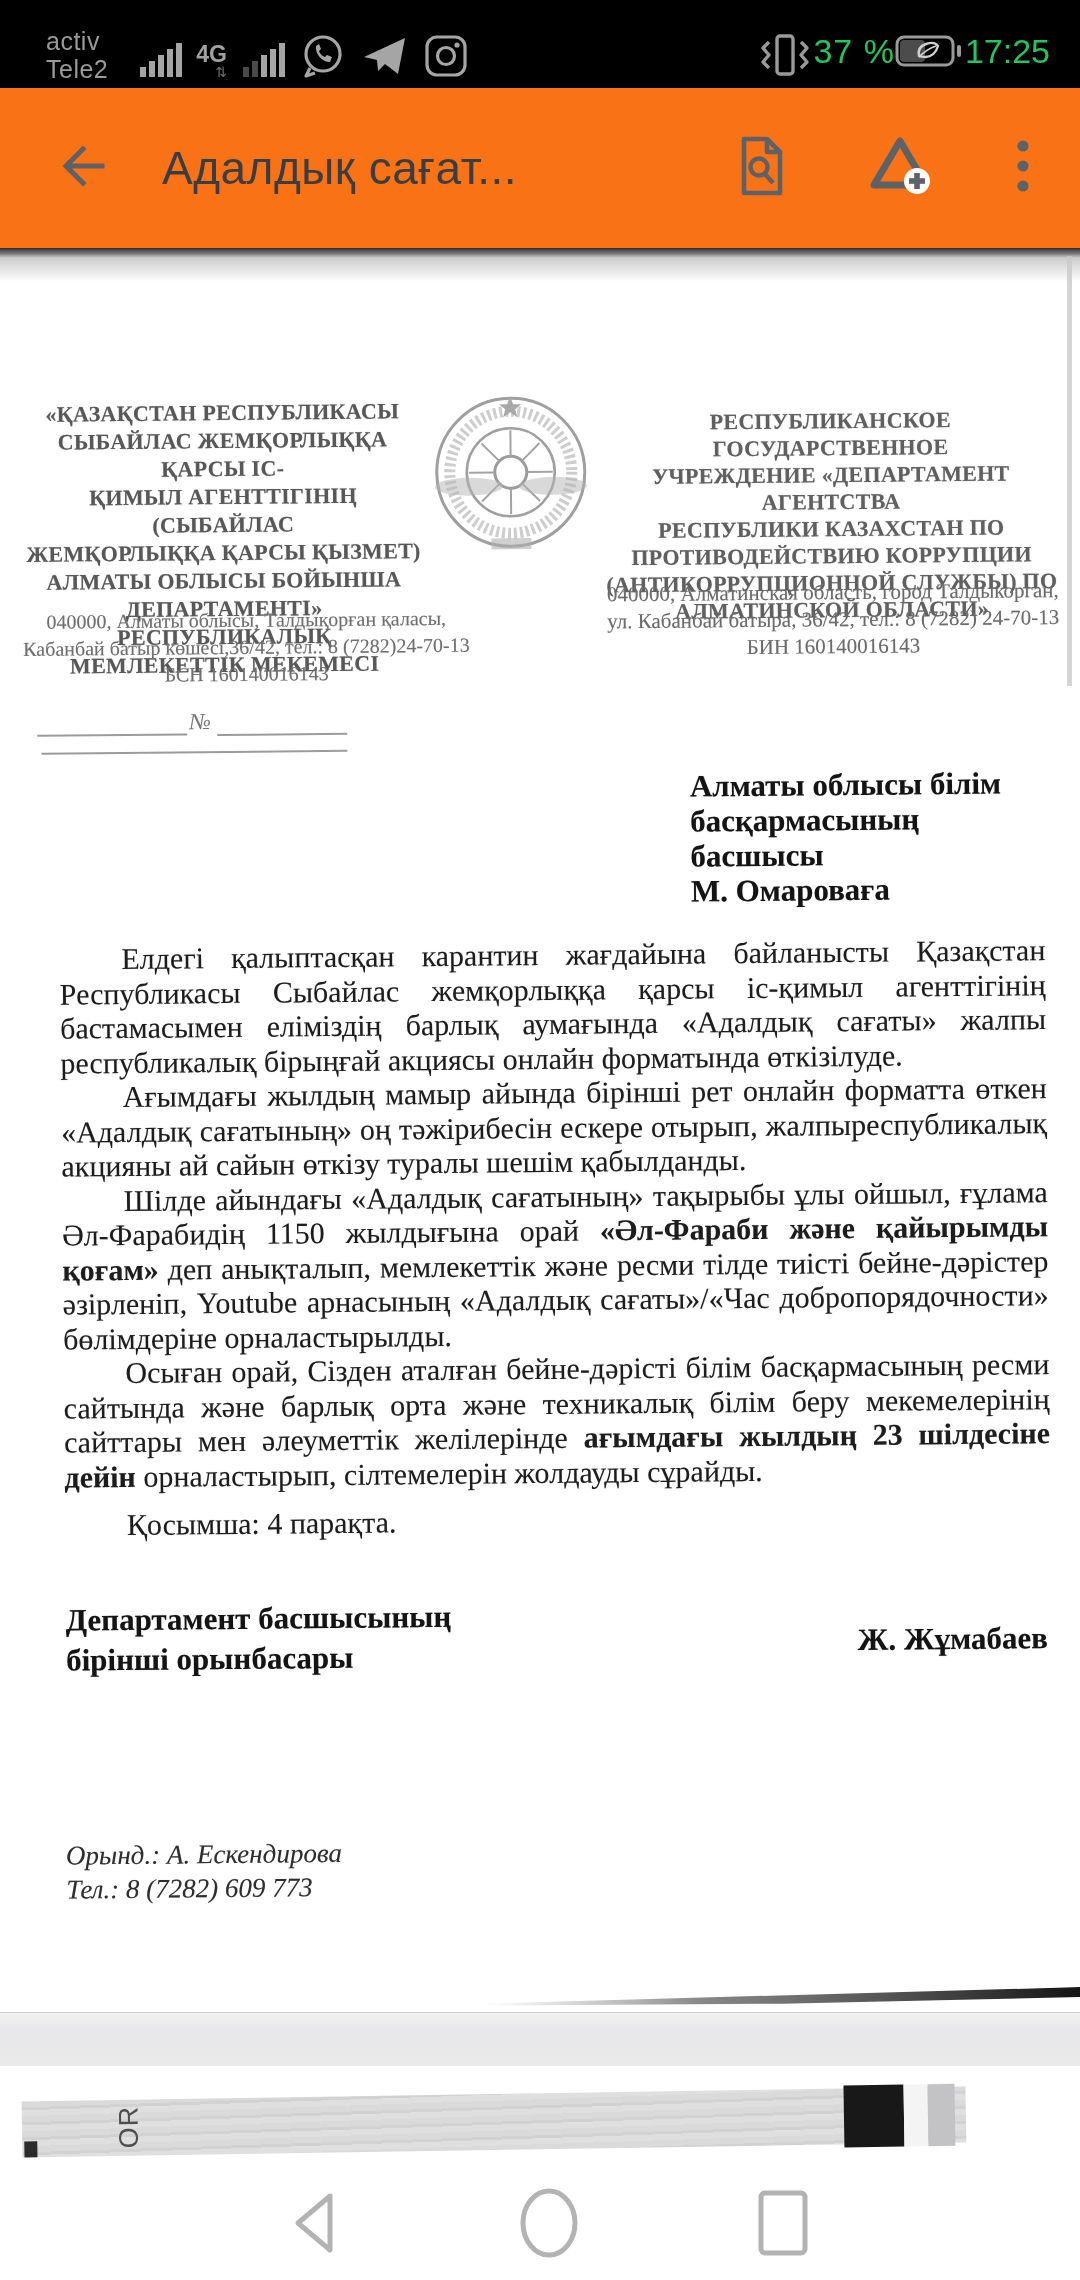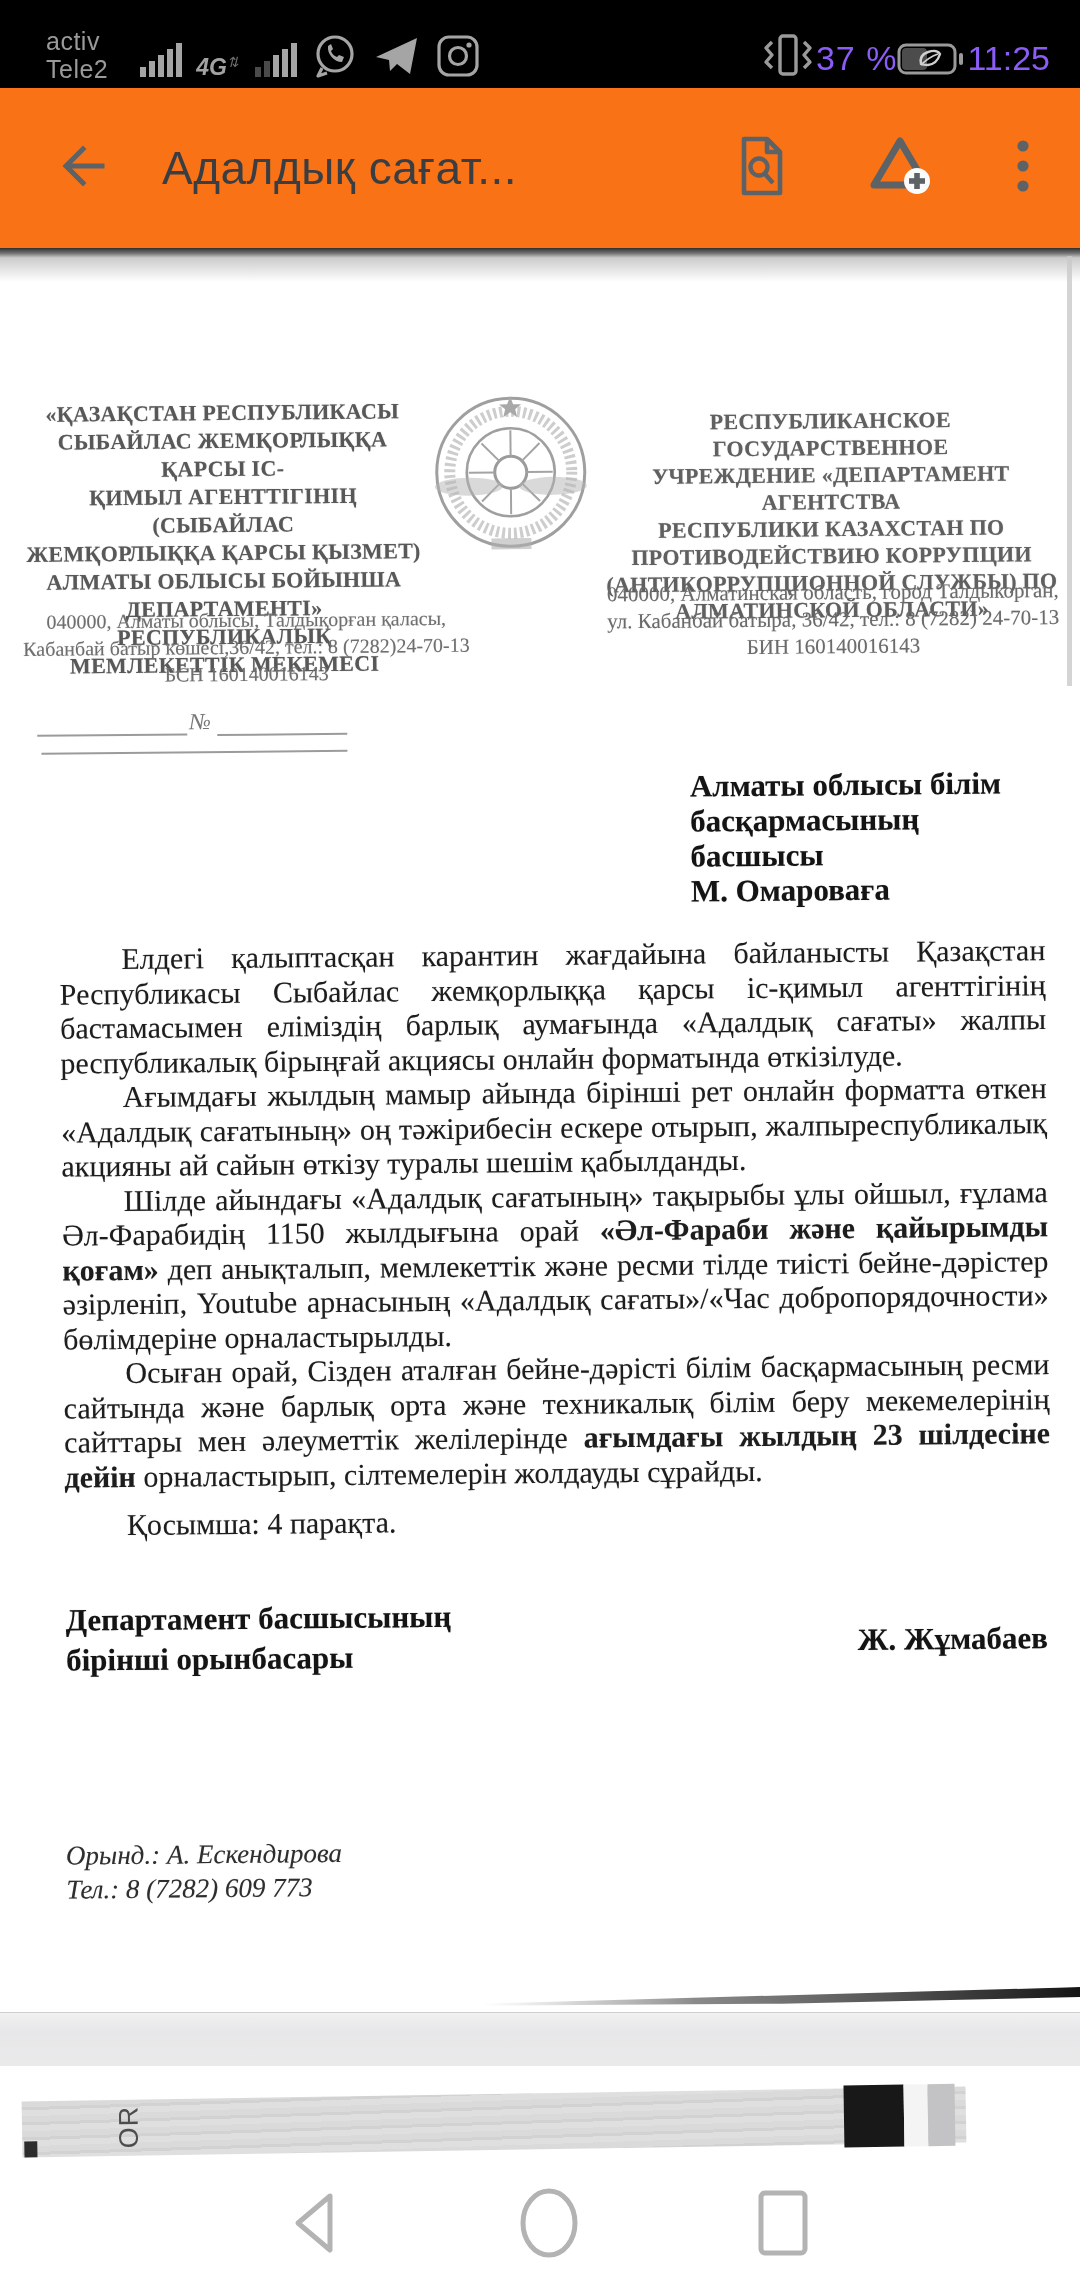--- a/index.html
+++ b/index.html
@@ -3,24 +3,24 @@
 <meta charset="utf-8">
 <style>
   html,body{margin:0;padding:0;background:#ffffff;}
   .screen{position:relative;width:1080px;height:2280px;overflow:hidden;background:#ffffff;font-family:"Liberation Sans",sans-serif;}
 
   
   .status-bar{position:absolute;top:0;left:0;width:100%;height:104px;background:#000;color:#9a9a9a;
     display:flex;align-items:center;box-sizing:border-box;padding:6px 30px 0 46px;}
   .carrier{font-size:25px;line-height:28px;margin-right:30px;letter-spacing:.5px;}
   .sb-icons{display:flex;align-items:flex-end;gap:14px;}
-  .net-type{display:flex;flex-direction:row;align-items:flex-start;line-height:1;font-style:italic;}
+  .net-type{display:flex;flex-direction:column;align-items:flex-end;line-height:1;}
   .net-type .nt{font-size:23px;font-weight:bold;color:#a2a2a2;}
   .net-type .arr{font-size:14px;color:#6f6f6f;margin-top:-1px;}
-  .sb-right{margin-left:auto;display:flex;align-items:flex-end;gap:0;font-size:34px;color:#8b5cf6;}
+  .sb-right{margin-left:auto;display:flex;align-items:flex-start;gap:0;font-size:34px;color:#22c55e;}
   .sb-right .pct{letter-spacing:1px;}
   svg.sbi{display:block;}
 
   
   .app-header{position:absolute;top:88px;left:0;width:100%;height:160px;background:#f97316;
     display:flex;align-items:center;box-sizing:border-box;padding:0 50px 0 56px;}
   .back-btn{width:54px;height:54px;display:flex;align-items:center;justify-content:center;margin-right:52px;}
   .hdr-title{font-size:46px;color:#3a3e42;letter-spacing:.5px;white-space:nowrap;}
   .hdr-actions{margin-left:auto;display:flex;align-items:center;gap:84px;}
   .hdr-actions .act{display:flex;align-items:center;justify-content:center;}
@@ -150,21 +150,21 @@
       <span class="pct">37 %</span>
       <span>
         <svg class="sbi" width="70" height="38" viewBox="0 0 70 38">
           <rect x="2" y="5" width="56" height="28" rx="7" fill="none" stroke="#9a9a9a" stroke-width="3"></rect>
           <rect x="5" y="8" width="25" height="22" rx="4" fill="#4c4c4c"></rect>
           <path d="M24,24 q-2,-9 7,-12 q9,-3 12,2 q-3,10 -12,11 q-5,0 -7,-1 z" fill="none" stroke="#cfcfcf" stroke-width="2.4"></path>
           <path d="M24,25 q8,-8 17,-11" fill="none" stroke="#cfcfcf" stroke-width="1.8"></path>
           <rect x="62" y="13" width="4" height="12" rx="2" fill="#9a9a9a"></rect>
         </svg>
       </span>
-      <span>11:25</span>
+      <span>17:25</span>
     </div>
   </div>
 
   <div class="app-header">
     <div class="back-btn">
       <span>
         <svg width="54" height="54" viewBox="0 0 54 54">
           <path d="M46,27 H12 M27,10 L10,27 L27,44" fill="none" stroke="#5d6267" stroke-width="5" stroke-linecap="square"></path>
         </svg>
       </span>

